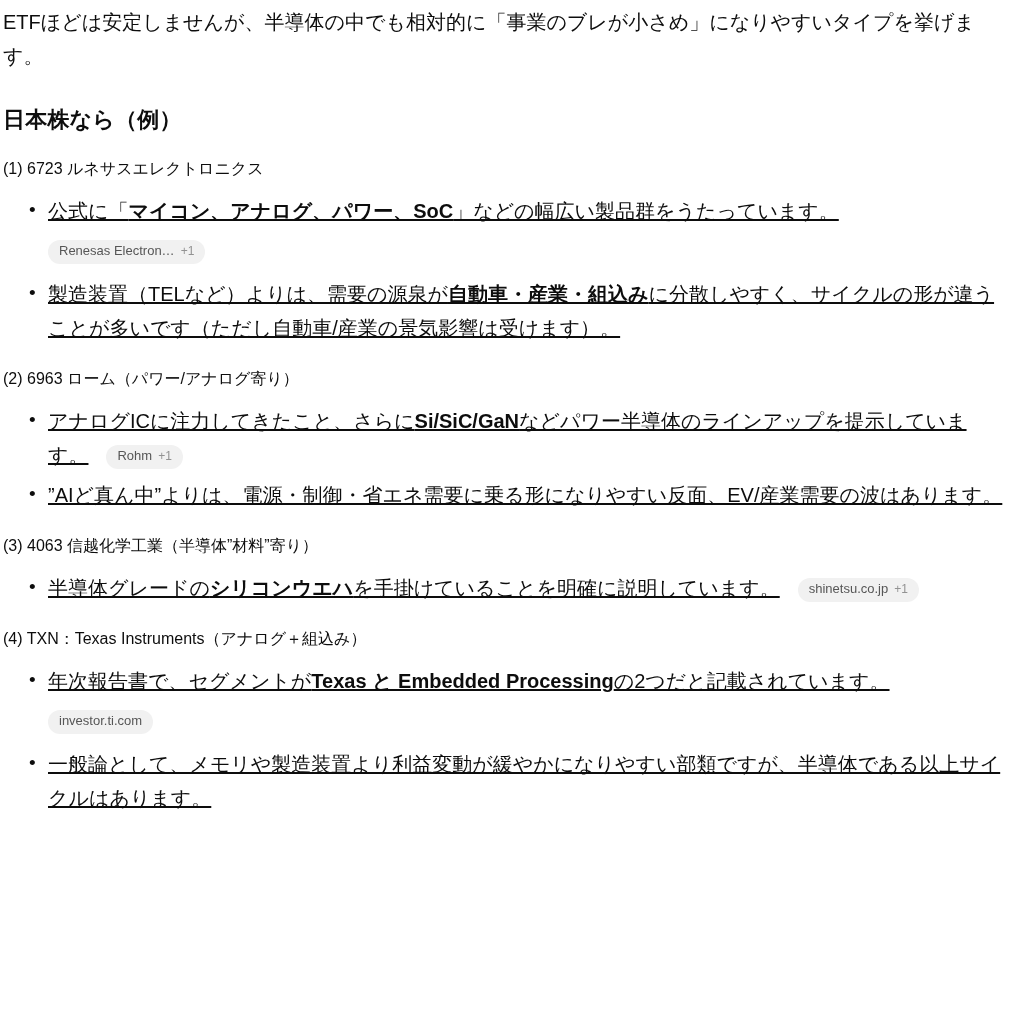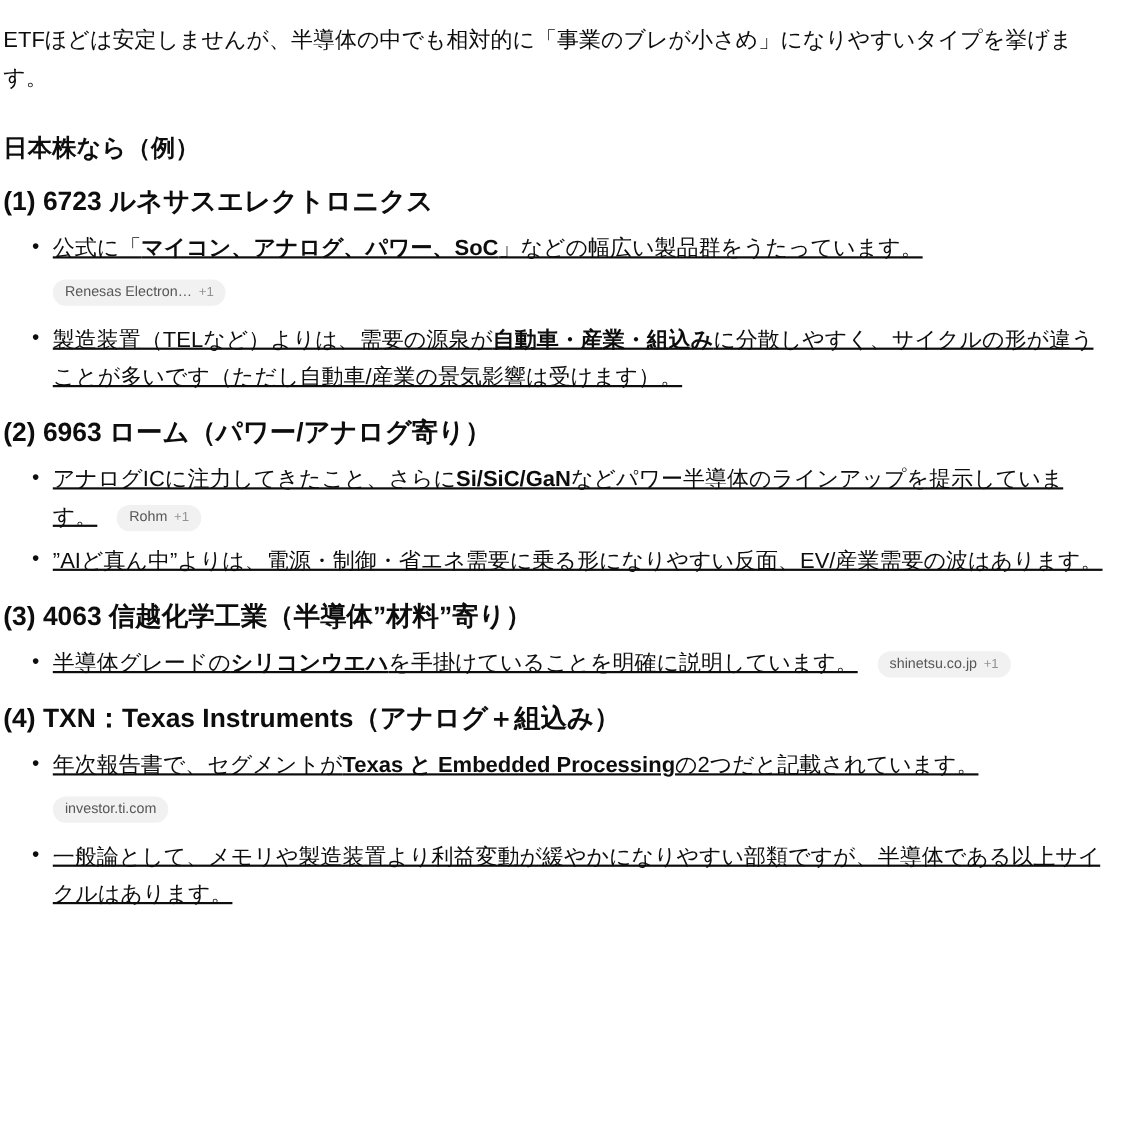--- a/index.html
+++ b/index.html
@@ -15,28 +15,28 @@
     width:1024px;height:1024px;overflow:hidden;
     background:var(--bg);color:var(--text);
     font-family:"Liberation Sans","DejaVu Sans",sans-serif;
   }
   .page{padding:4px 20px 0 3px;}
   h2.title{
     font-size:26px;font-weight:700;line-height:1.32;
     margin:0 0 15px;letter-spacing:.2px;
   }
   p.intro{
-    font-size:20px;line-height:34px;margin:16px 0 32px;
+    font-size:20px;line-height:34px;margin:1px 0 32px;
   }
   h3.section-heading{
     font-size:22px;font-weight:700;line-height:30px;
     margin:20px 0 2px;letter-spacing:.2px;
   }
   h4.item-heading{
-    font-size:24px;font-weight:700;line-height:28px;
+    font-size:16px;font-weight:400;line-height:28px;
     margin:20px 0 11px;
   }
   ul.bullets{
     list-style:none;margin:0 0 4px;padding:0 0 0 45px;text-decoration:underline;
   }
   ul.bullets li{
     font-size:20px;line-height:34px;margin:0 0 6px;position:relative;
   }
   ul.bullets li::before{
     content:"•";position:absolute;left:-19px;top:-1px;

